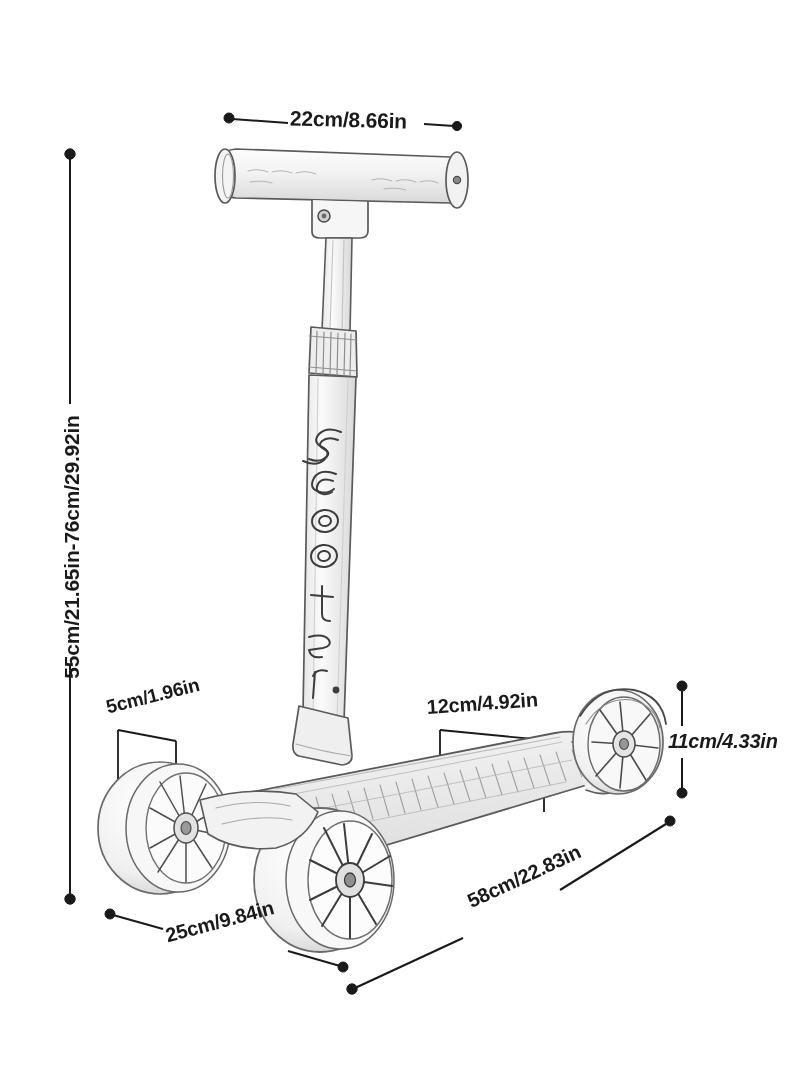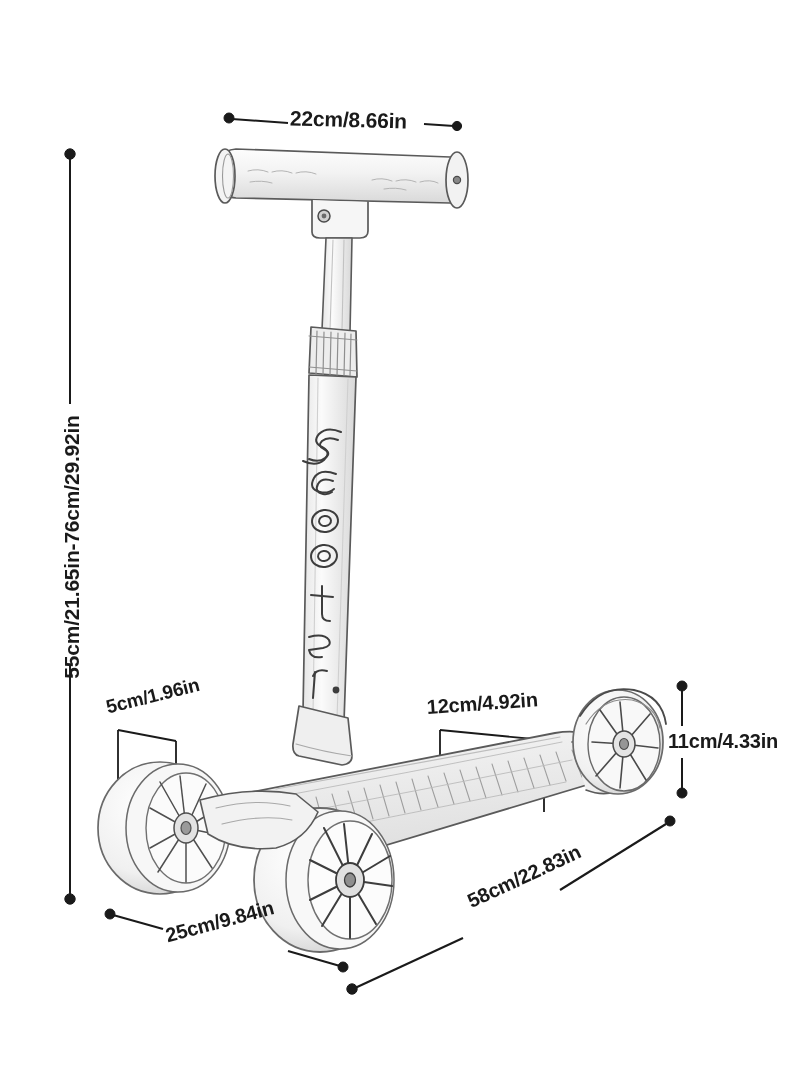--- a/index.html
+++ b/index.html
@@ -29,21 +29,21 @@
     color: #1a1a1a;
     font-family: "Liberation Sans", sans-serif;
     font-weight: 700;
     white-space: nowrap;
     letter-spacing: -0.2px;
   }
   #lbl-22   { left: 290px; top: 108px;  font-size: 21px; transform: rotate(1.5deg); }
   #lbl-55   { left: -60px; top: 535px;  font-size: 21px; transform: rotate(-90deg); transform-origin: center center; }
   #lbl-5    { left: 104px; top: 697px;  font-size: 19px; transform: rotate(-14deg); transform-origin: left top; }
   #lbl-12   { left: 426px; top: 696px;  font-size: 20px; transform: rotate(-4deg); transform-origin: left top; }
-  #lbl-11   { left: 668px; top: 730px;  font-size: 20px; }
+  #lbl-11   { left: 668px; top: 730px;  font-size: 20px; font-style: italic; }
   #lbl-25   { left: 163px; top: 925px;  font-size: 20px; transform: rotate(-15deg); transform-origin: left top; }
   #lbl-58   { left: 464px; top: 892px;  font-size: 20px; transform: rotate(-25deg); transform-origin: left top; }
 </style>
 </head>
 <body>
 
 <div id="stage">
 
   <svg id="drawing" viewBox="0 0 800 1091">
     <defs>

